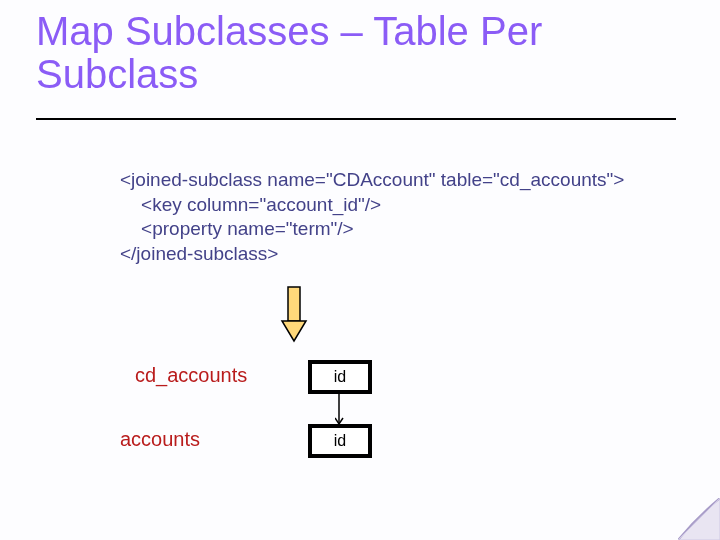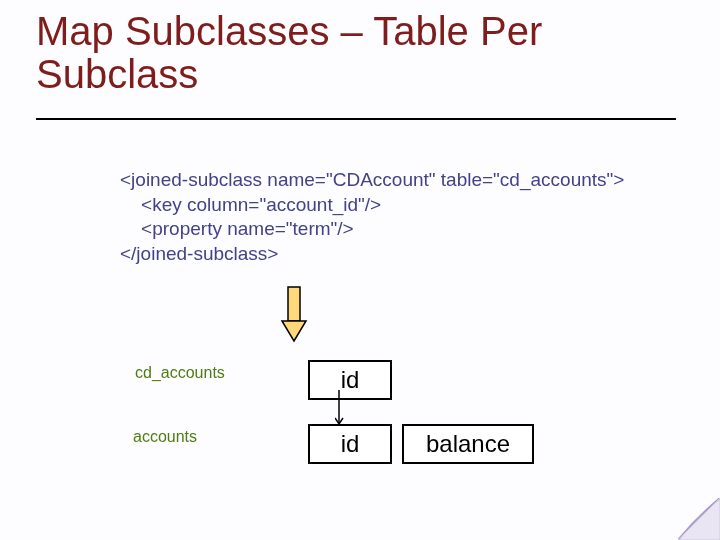--- a/index.html
+++ b/index.html
@@ -19,21 +19,21 @@
 }
 .title {
   position: absolute;
   top: 10px;
   left: 36px;
   width: 640px;
   font-family: "Tahoma", "Verdana", sans-serif;
   font-size: 40px;
   line-height: 1.08;
   font-weight: 400;
-  color: #7f1d1d;
+  color: #8b5cf6;
 }
 .title-underline {
   position: absolute;
   top: 118px;
   left: 36px;
   width: 640px;
   height: 2px;
   background: #000;
 }
 .codeblock {
@@ -48,38 +48,38 @@
   white-space: pre;
 }
 .arrow {
   position: absolute;
   top: 285px;
   left: 278px;
 }
 .tbl-label {
   position: absolute;
   font-family: "Tahoma", "Verdana", sans-serif;
-  font-size: 16px;
-  color: #4d7c0f;
+  font-size: 20px;
+  color: #b91c1c;
 }
 .lbl-cd   { top: 364px; left: 135px; }
-.lbl-acct { top: 428px; left: 133px; }
+.lbl-acct { top: 428px; left: 120px; }
 .cells {
   position: absolute;
   display: flex;
   gap: 10px;
 }
 .cells-top { top: 360px; left: 308px; }
 .cells-bot { top: 424px; left: 308px; }
 .cell {
-  border: 2px solid #000000;
+  border: 4px solid #000000;
   font-family: "Tahoma", "Verdana", sans-serif;
-  font-size: 24px;
+  font-size: 16px;
   text-align: center;
-  padding: 4px 12px;
+  padding: 4px 0;
   background: #fff;
 }
 .c-id     { width: 56px; }
 .c-term   { width: 104px; }
 .c-bal    { width: 104px; }
 .c-cre    { width: 128px; }
 .linkline {
   position: absolute;
   top: 390px;
   left: 335px;
@@ -112,21 +112,20 @@
 
   <div class="tbl-label lbl-cd">cd_accounts</div>
   <div class="tbl-label lbl-acct">accounts</div>
 
   <div class="cells cells-top">
     <div class="cell c-id">id</div>
   </div>
 
   <div class="cells cells-bot">
     <div class="cell c-id">id</div>
-    <div class="cell c-bal">balance</div>
   </div>
 
   <svg class="linkline" width="12" height="36">
     <line x1="4" y1="0" x2="4" y2="34" stroke="#000" stroke-width="1.5"></line>
     <polyline points="0,28 4,34 8,28" fill="none" stroke="#000" stroke-width="1.5"></polyline>
   </svg>
 
   <svg class="corner" width="42" height="42">
     <polygon points="42,0 42,42 0,42" fill="#e9e5f2"></polygon>
     <path d="M42 0 Q 18 20 0 42" fill="none" stroke="#a89cc8" stroke-width="2"></path>

